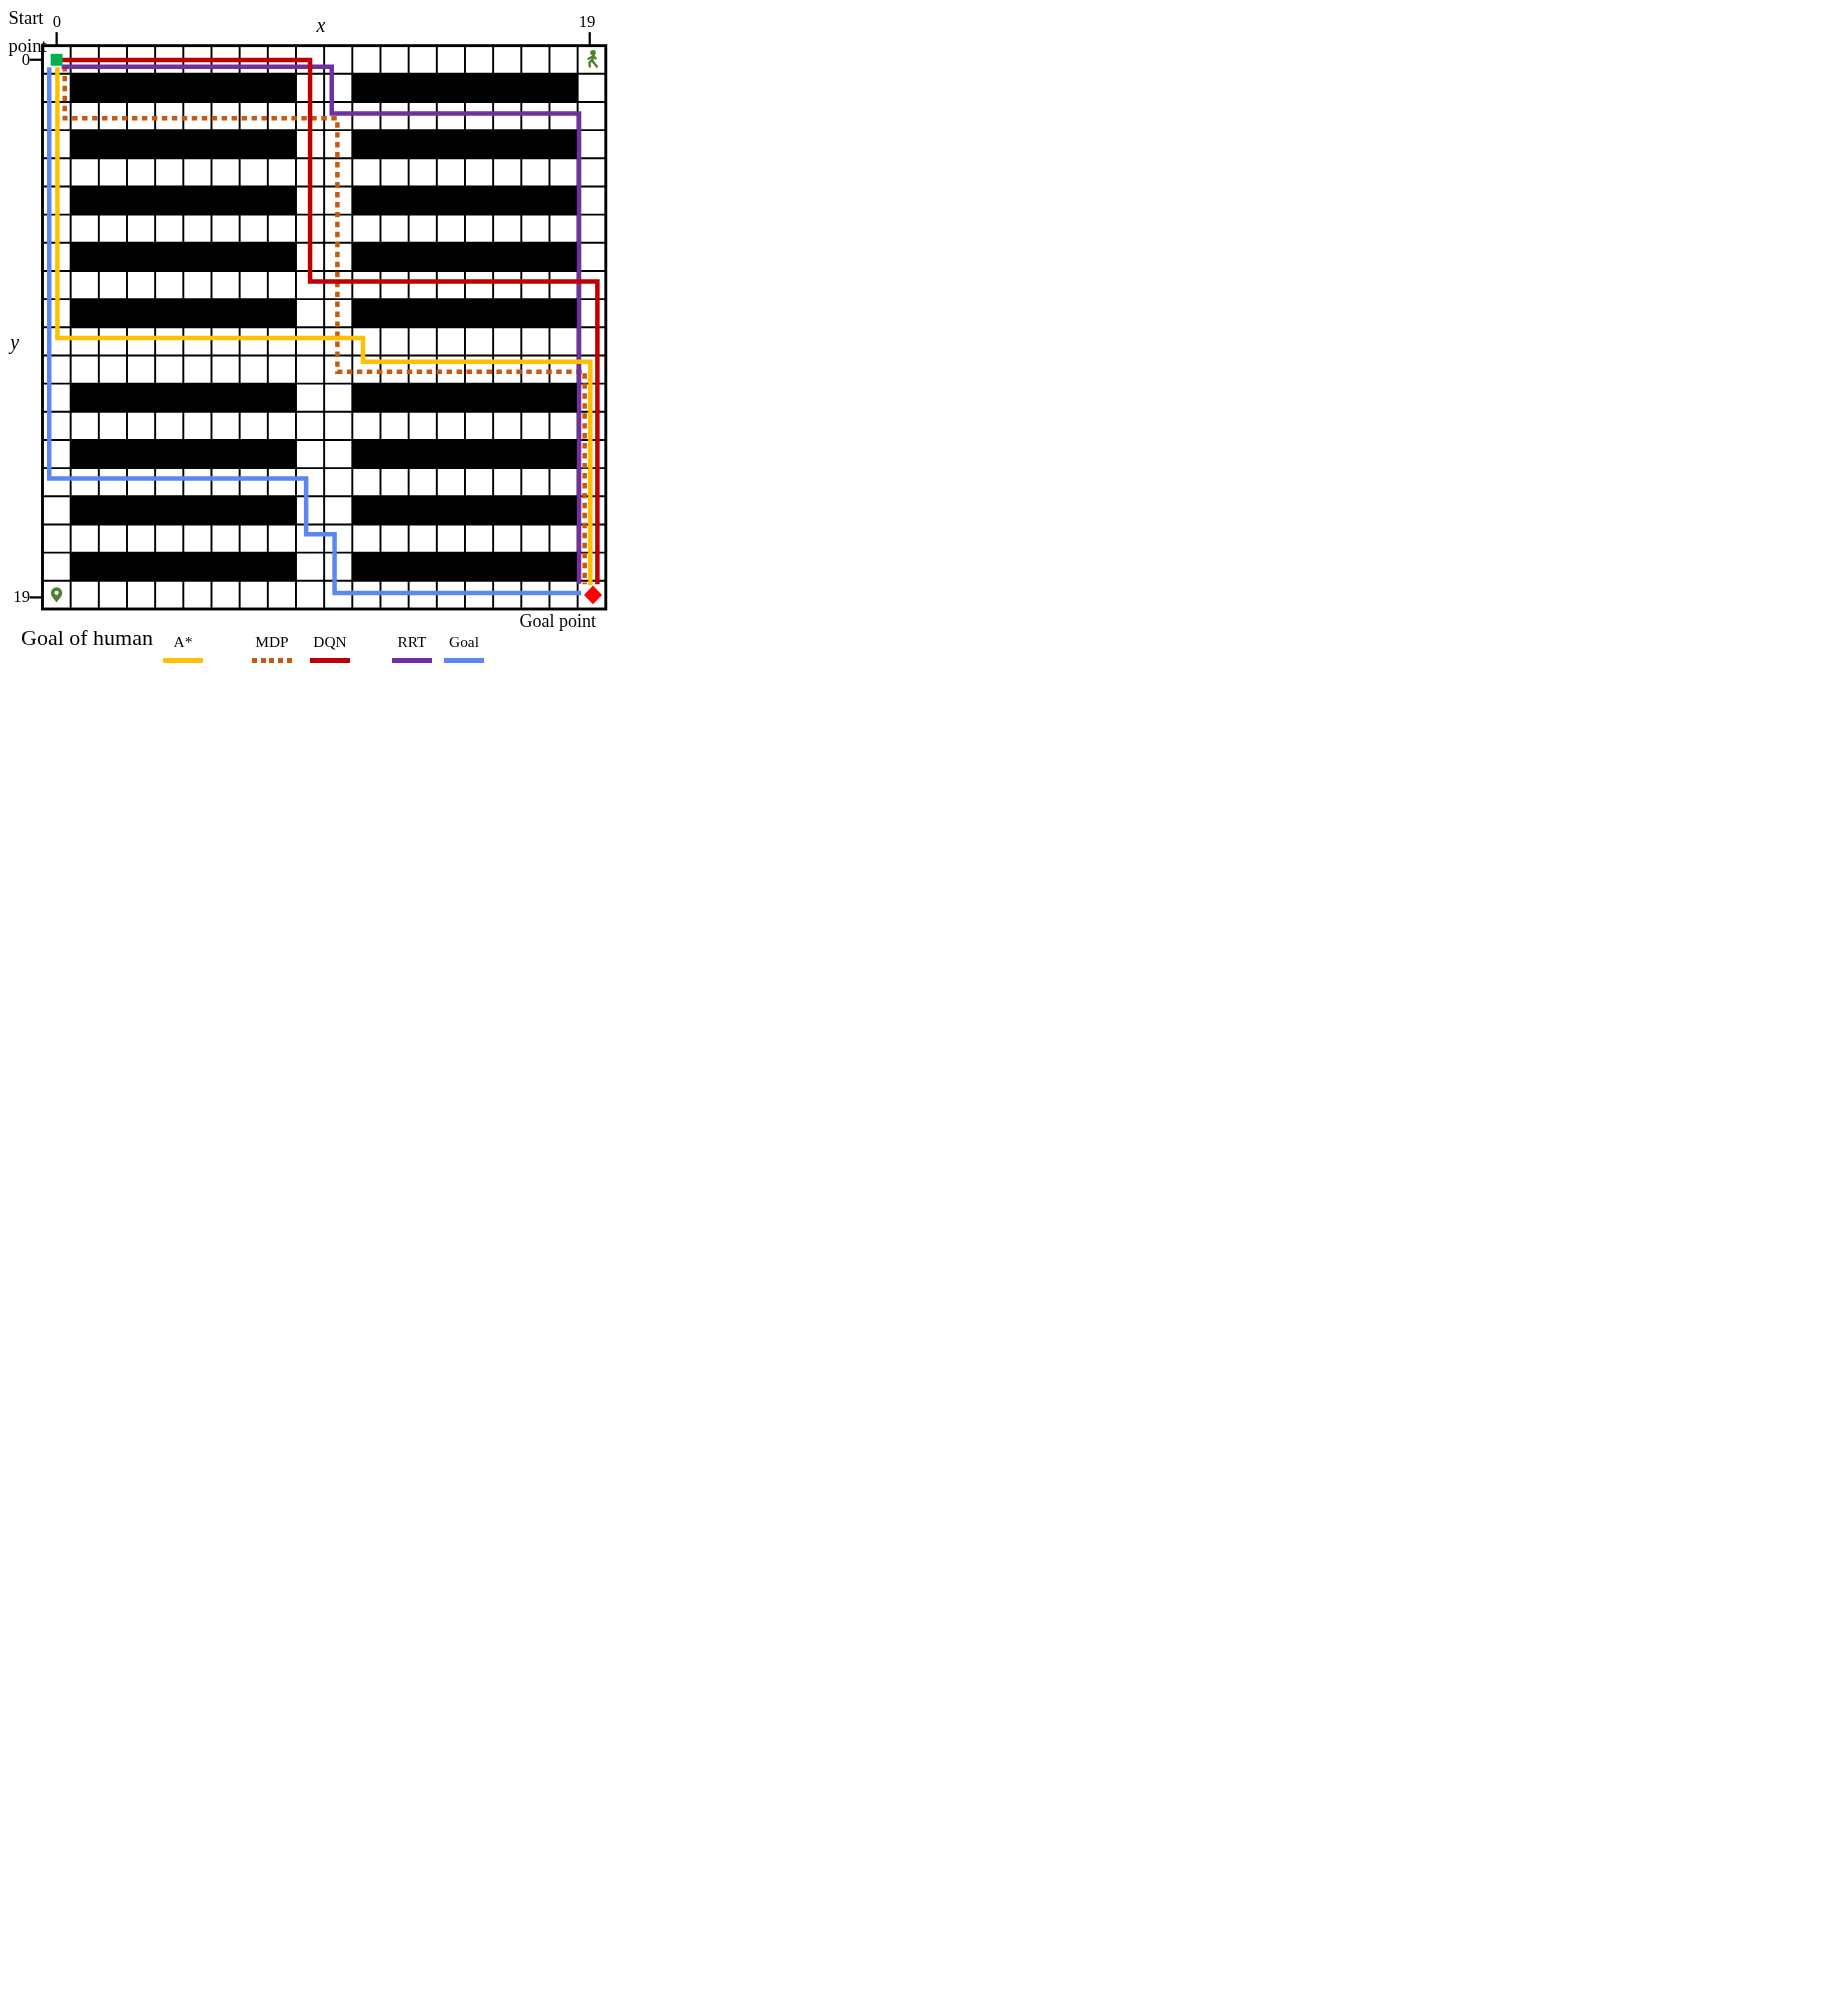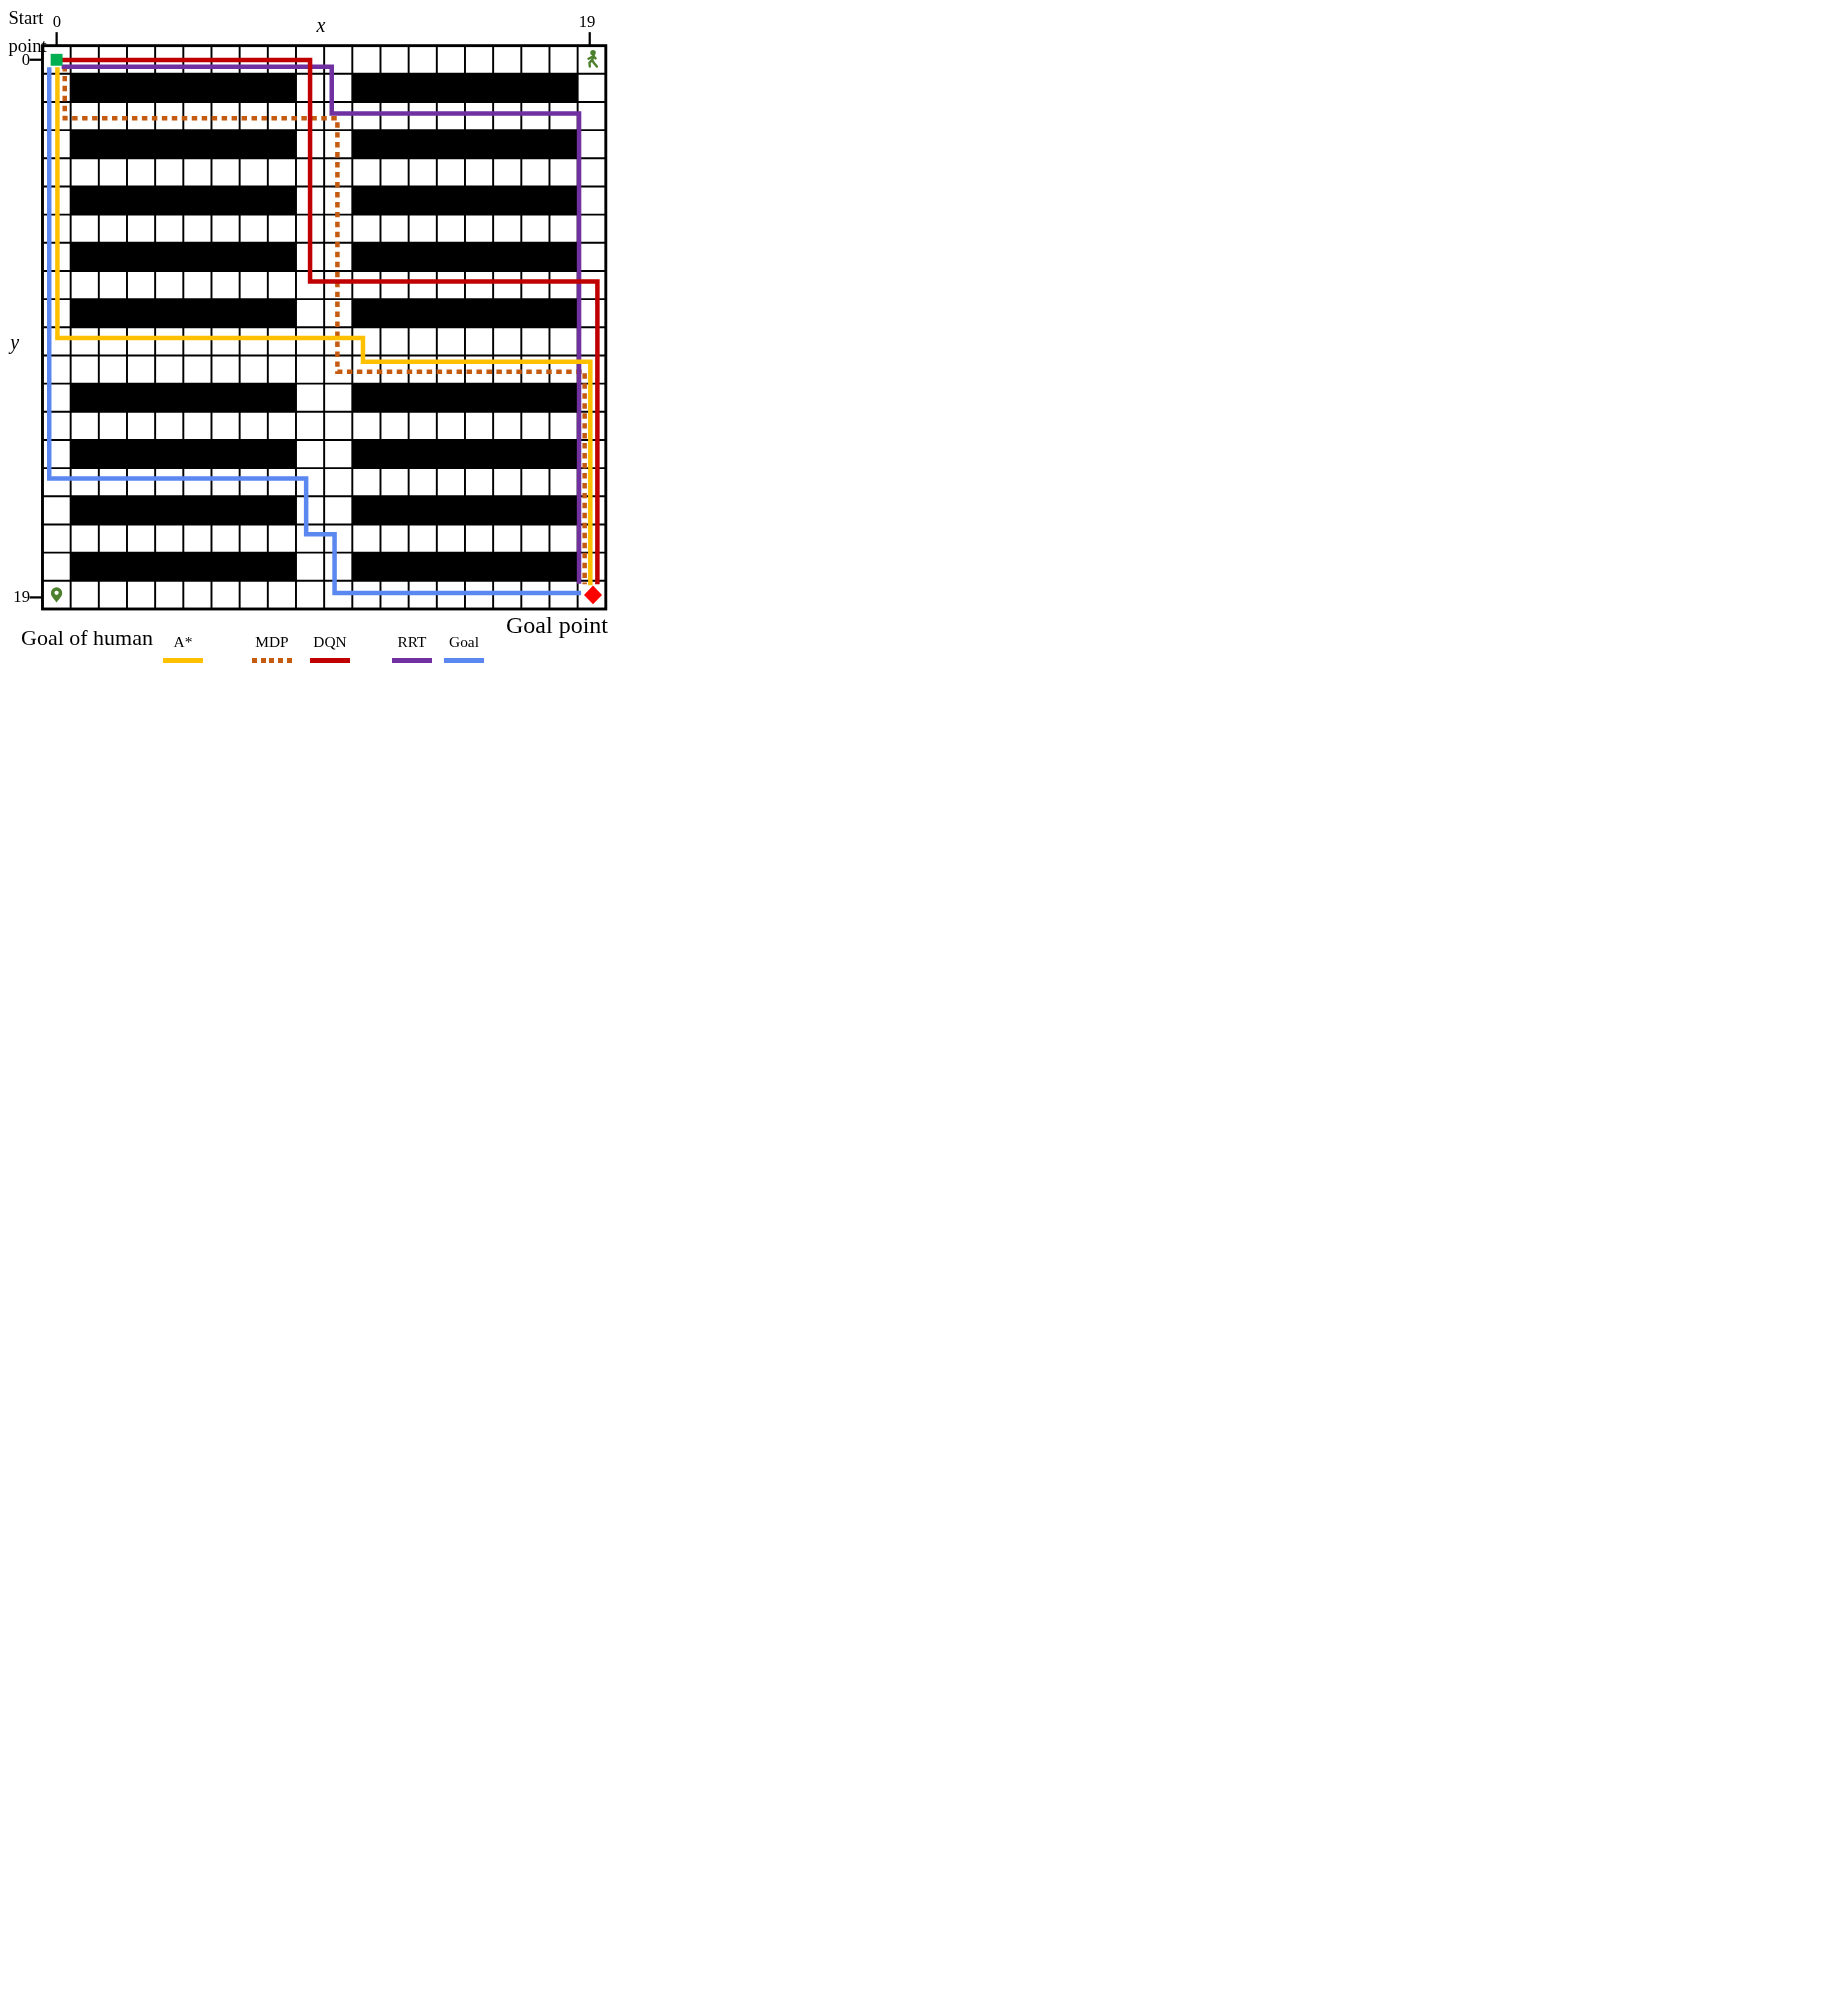--- a/index.html
+++ b/index.html
@@ -10,21 +10,21 @@
   .fig svg{position:absolute;left:0;top:0;}
   .txt{position:absolute;color:#000;white-space:pre-line;line-height:1.2;}
   .start-point{left:8.4px;top:3.9px;font-size:18.6px;line-height:1.5;}
   .xtick0{left:57px;top:12.2px;font-size:16.7px;transform:translateX(-50%);}
   .xtick19{left:587px;top:12.2px;font-size:16.7px;transform:translateX(-50%);}
   .xlabel{left:321px;top:13px;font-size:20px;font-style:italic;transform:translateX(-50%);}
   .ytick0{left:0;top:50px;width:30px;text-align:right;font-size:16.7px;}
   .ytick19{left:0;top:587px;width:30px;text-align:right;font-size:16.7px;}
   .ylabel{left:10.3px;top:330px;font-size:20px;font-style:italic;}
   .goal-human{left:21px;top:625px;font-size:22px;}
-  .goal-point{right:3px;top:611px;font-size:24px;}
+  .goal-point{right:15px;top:611px;font-size:18px;}
   .legend{position:absolute;left:0;top:633px;width:611px;height:39px;}
   .legend-item{position:absolute;top:0;transform:translateX(-50%);text-align:center;}
   .legend-label{font-size:15.4px;color:#000;}
   .legend-swatch{width:40px;height:4.8px;margin:7px auto 0 auto;}
 </style>
 </head>
 <body>
 
 <div class="fig">
 

